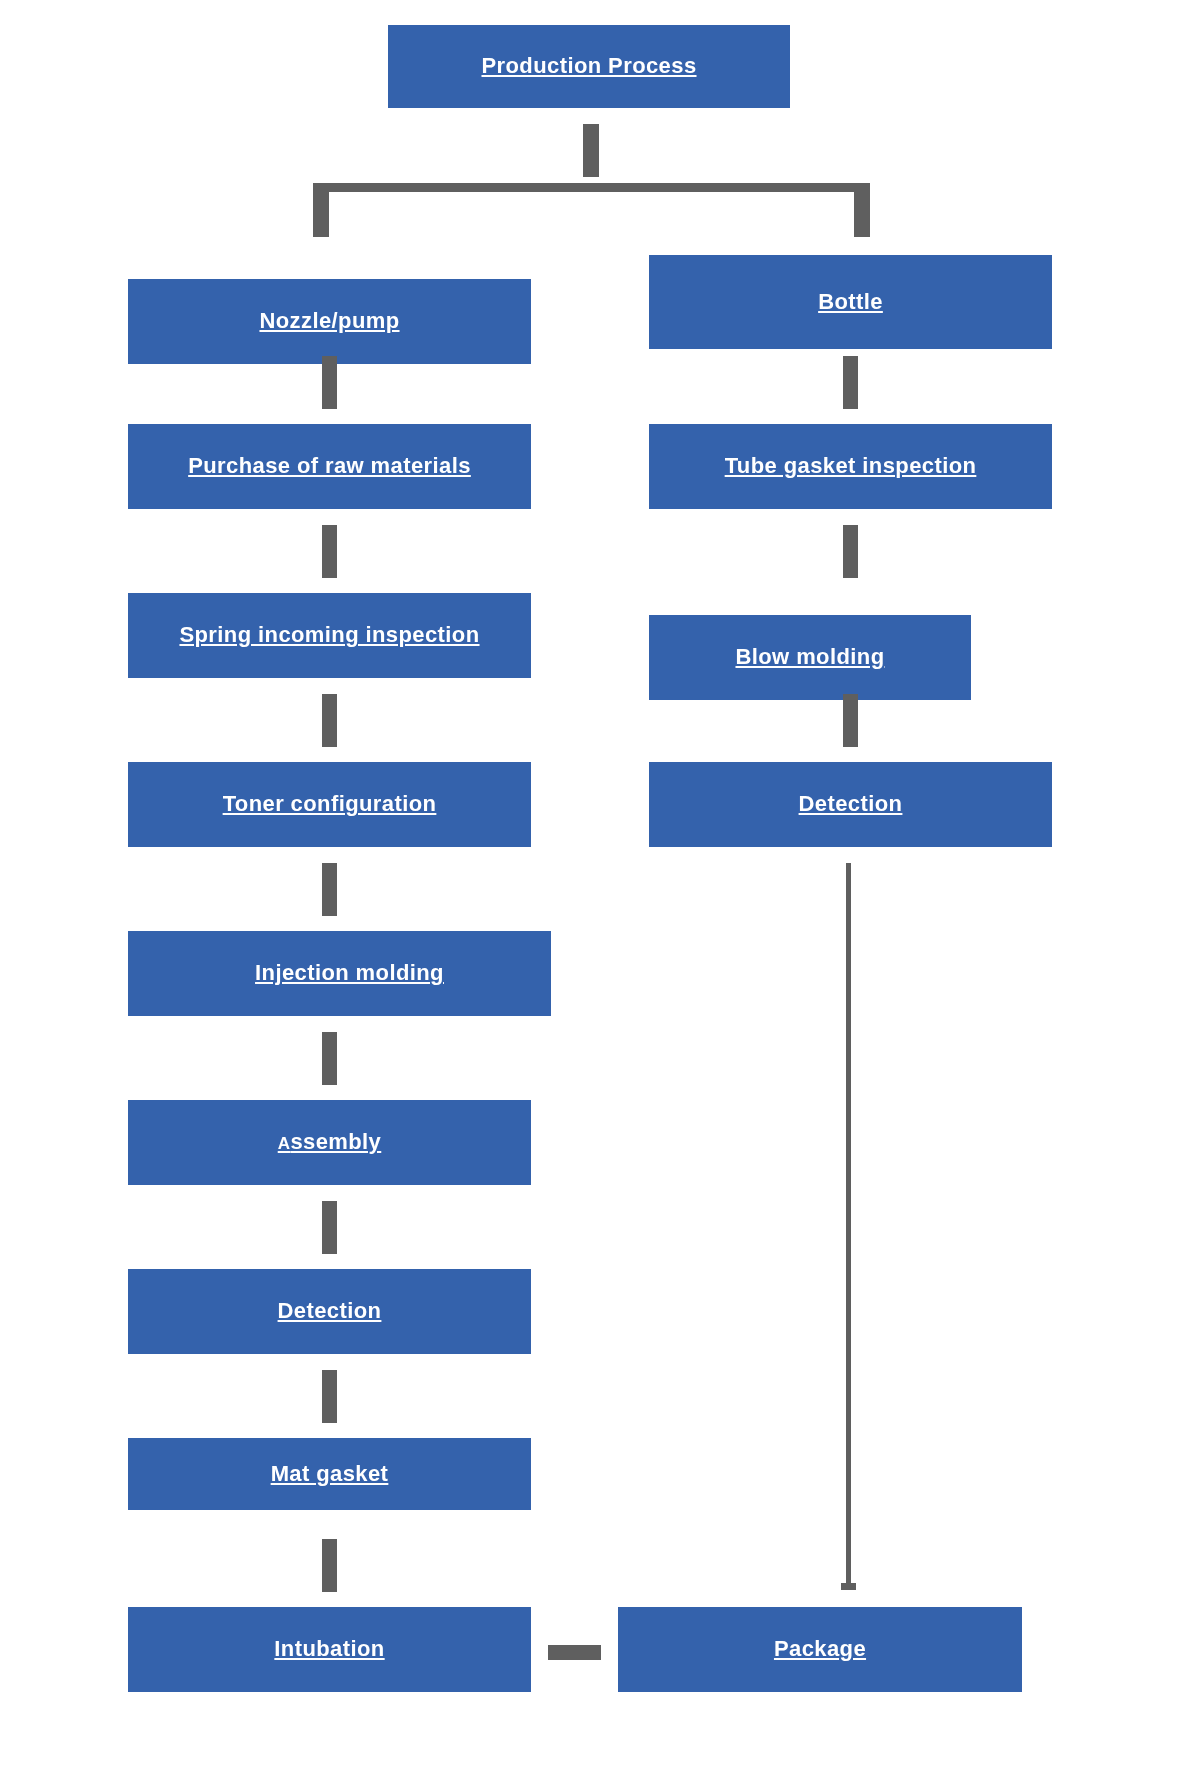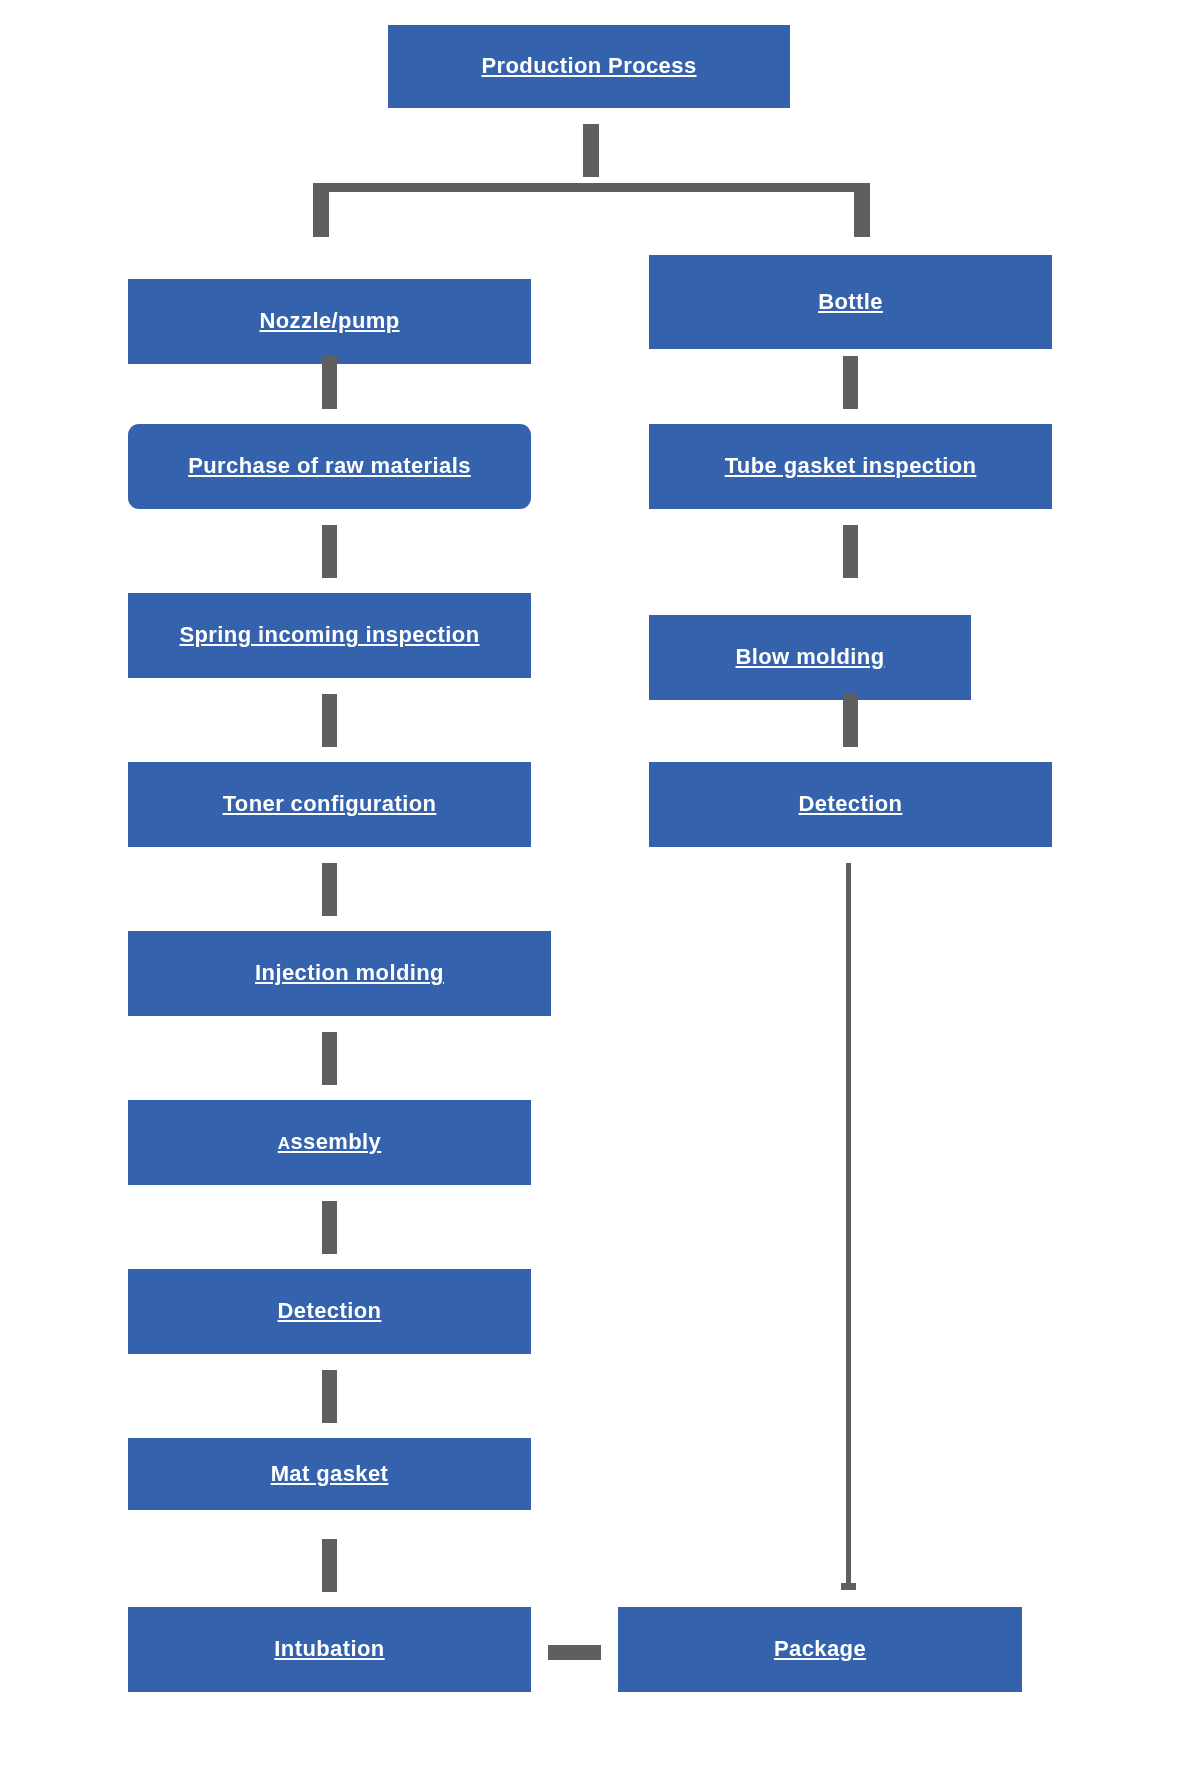--- a/index.html
+++ b/index.html
@@ -36,21 +36,21 @@
 
   .conn {
     position: absolute;
     background: #5f5f5f;
   }
 
   
   .n-title      { left: 388px; top: 25px;   width: 402px; height: 83px; }
   
   .n-l0 { left: 128px; top: 255px;  width: 403px; height: 85px; margin-top: 24px; }
-  .n-l1 { left: 128px; top: 424px;  width: 403px; height: 85px; border-radius: 11px; }
+  .n-l1 { left: 128px; top: 424px;  width: 403px; height: 85px; }
   .n-l2 { left: 128px; top: 593px;  width: 403px; height: 85px; }
   .n-l3 { left: 128px; top: 762px;  width: 403px; height: 85px; align-items: center; }
   .n-l4 { left: 128px; top: 931px;  width: 403px; height: 85px; padding-left: 20px; }
   .n-l5 { left: 128px; top: 1100px; width: 403px; height: 85px; }
   .n-l6 { left: 128px; top: 1269px; width: 403px; height: 85px; }
   .n-l7 { left: 128px; top: 1438px; width: 403px; height: 72px; }
   .n-l8 { left: 128px; top: 1607px; width: 403px; height: 85px; }
   
   .n-r0 { left: 649px; top: 255px;  width: 403px; height: 94px; }
   .n-r1 { left: 649px; top: 424px;  width: 403px; height: 85px; }

